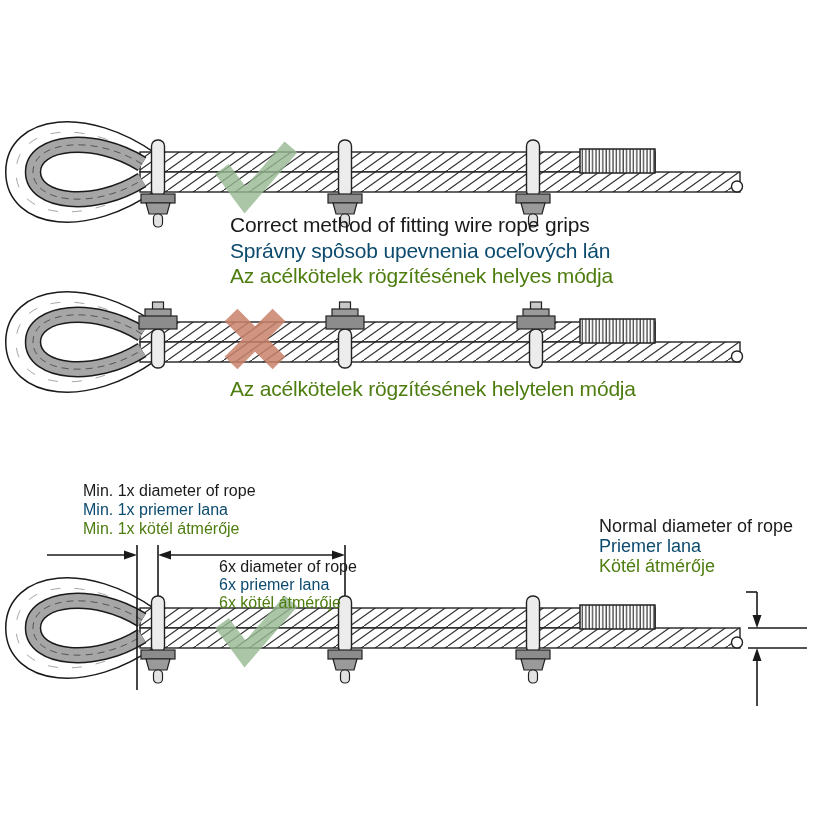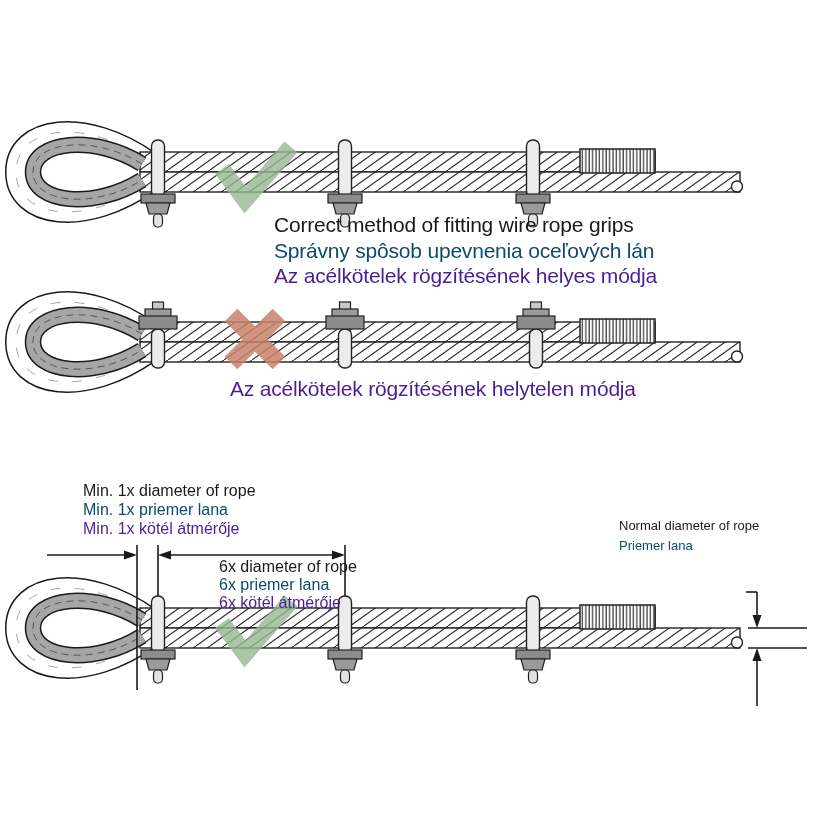--- a/index.html
+++ b/index.html
@@ -6,21 +6,21 @@
   body{
     width:820px;height:820px;background:#ffffff;position:relative;overflow:hidden;
     font-family:"Liberation Sans", sans-serif;
   }
   .cap{position:absolute;white-space:nowrap;}
   .cap div{white-space:nowrap;}
   .cap-big{font-size:21px;line-height:25.5px;letter-spacing:-0.2px;}
   .cap-sm{font-size:16px;line-height:19px;margin-left:23px;}
   .t-black{color:#1a1a1a;}
   .t-blue{color:#0c4a6e;}
-  .t-red{color:#4c1d95;}
+  .t-red{color:#4d7c0f;}
   svg{position:absolute;left:0;top:0;}
 </style>
 </head>
 <body>
 
 <svg width="820" height="820" viewBox="0 0 820 820">
   <defs>
     <pattern id="hatch" width="28" height="20" patternUnits="userSpaceOnUse">
       <path d="M0,20 L28,0 M-14,20 L14,0 M14,20 L42,0" stroke="#333" stroke-width="1.2" fill="none"></path>
     </pattern>
@@ -119,21 +119,21 @@
     <line x1="748" y1="628" x2="807" y2="628" fill="none"></line>
     <line x1="748" y1="648" x2="807" y2="648" fill="none"></line>
     <line x1="746" y1="592" x2="757" y2="592" fill="none"></line>
     <line x1="757" y1="592" x2="757" y2="622" fill="none"></line>
     <polygon points="757,628 752.5,615 761.5,615" stroke="none"></polygon>
     <line x1="757" y1="654" x2="757" y2="706" fill="none"></line>
     <polygon points="757,648 752.5,661 761.5,661" stroke="none"></polygon>
   </g>
 </svg>
 
-<div class="cap cap-big" style="left:230px;top:212px;margin-left:44px;">
+<div class="cap cap-big" style="left:230px;top:212px;">
   <div class="t-black">Correct method of fitting wire rope grips</div>
   <div class="t-blue">Správny spôsob upevnenia oceľových lán</div>
   <div class="t-red">Az acélkötelek rögzítésének helyes módja</div>
 </div>
 
 <div class="cap cap-big" style="left:230px;top:376px;">
   <div class="t-red">Az acélkötelek rögzítésének helytelen módja</div>
 </div>
 
 <div class="cap cap-sm" style="left:60px;top:481px;">
@@ -141,16 +141,17 @@
   <div class="t-blue">Min. 1x priemer lana</div>
   <div class="t-red">Min. 1x kötél átmérője</div>
 </div>
 
 <div class="cap cap-sm" style="left:196px;top:558px;line-height:18px;">
   <div class="t-black">6x diameter of rope</div>
   <div class="t-blue">6x priemer lana</div>
   <div class="t-red">6x kötél átmérője</div>
 </div>
 
-<div class="cap cap-sm" style="left:596px;top:516px;font-size:13px;line-height:20px;">
+<div class="cap cap-sm" style="left:576px;top:516px;font-size:18px;line-height:20px;">
   <div class="t-black">Normal diameter of rope</div>
   <div class="t-blue">Priemer lana</div>
+  <div class="t-red">Kötél átmérője</div>
 </div>
 
 </body></html>

